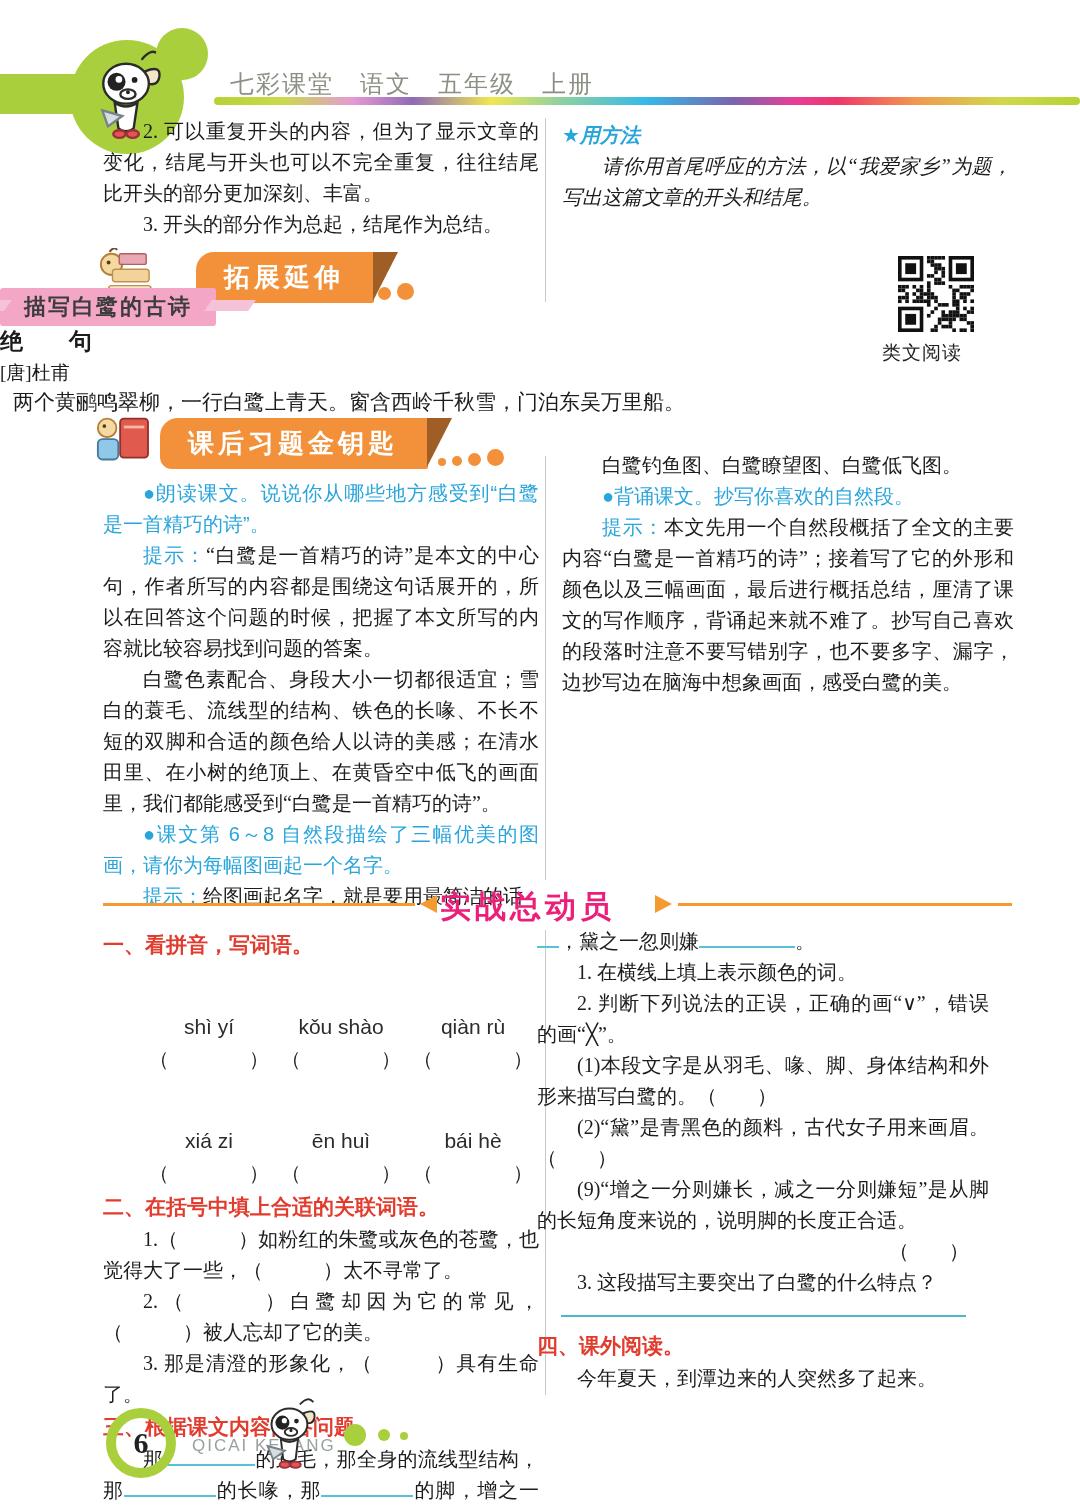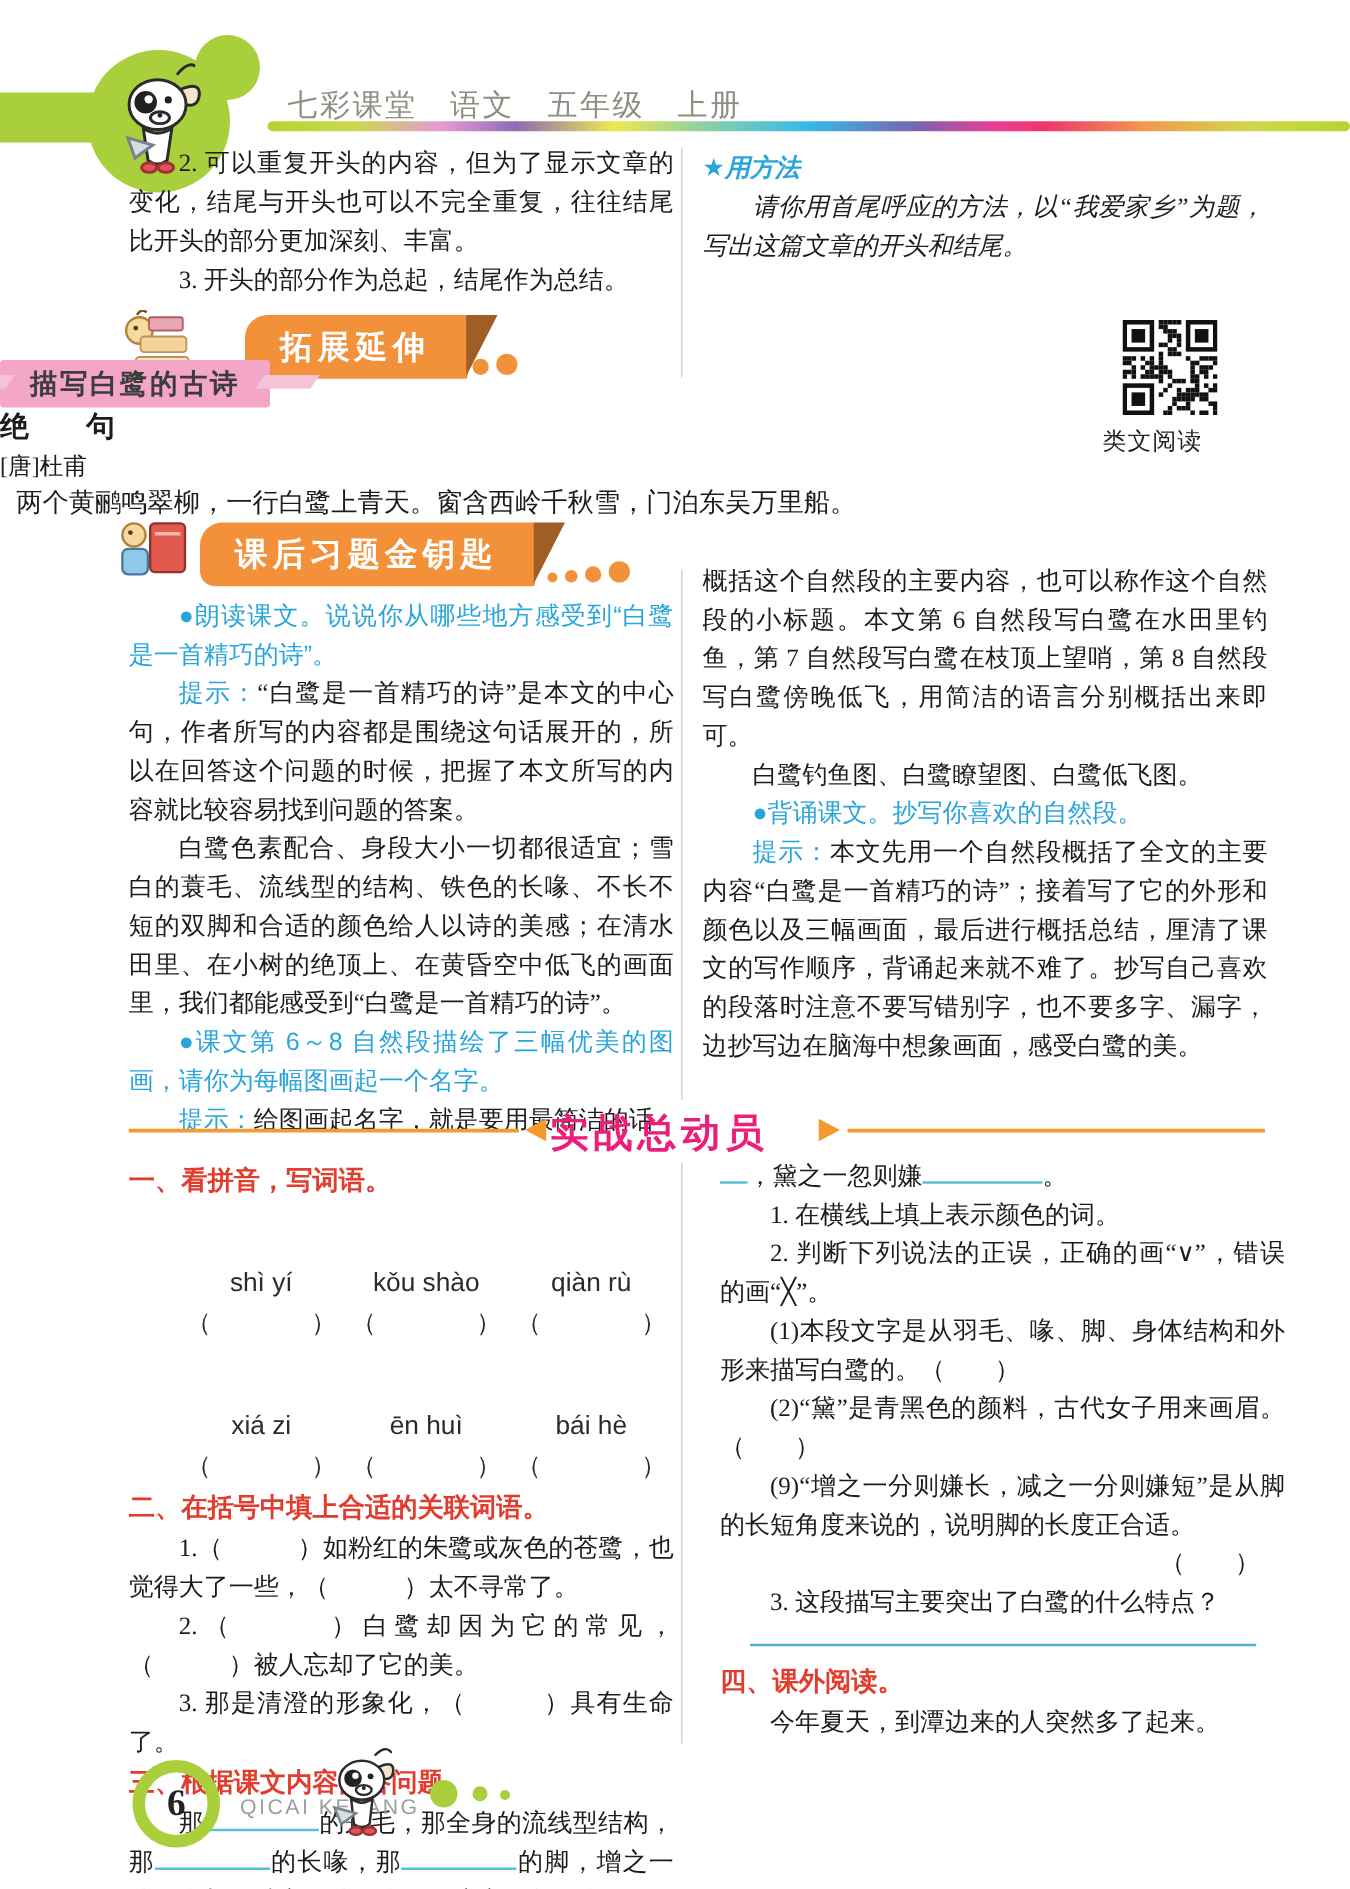--- a/index.html
+++ b/index.html
@@ -279,21 +279,20 @@
 
 <div class="abs" style="left:103px;top:478px;width:436px;">
   <p class="bt ind bluep">●朗读课文。说说你从哪些地方感受到“白鹭是一首精巧的诗”。</p>
   <p class="bt ind"><span class="bluep">提示：</span><span>“白鹭是一首精巧的诗”是本文的中心句，作者所写的内容都是围绕这句话展开的，所以在回答这个问题的时候，把握了本文所写的内容就比较容易找到问题的答案。</span></p>
   <p class="bt ind">白鹭色素配合、身段大小一切都很适宜；雪白的蓑毛、流线型的结构、铁色的长喙、不长不短的双脚和合适的颜色给人以诗的美感；在清水田里、在小树的绝顶上、在黄昏空中低飞的画面里，我们都能感受到“白鹭是一首精巧的诗”。</p>
   <p class="bt ind bluep">●课文第 6～8 自然段描绘了三幅优美的图画，请你为每幅图画起一个名字。</p>
   <p class="bt ind"><span class="bluep">提示：</span><span>给图画起名字，就是要用最简洁的话</span></p>
 </div>
 <div class="abs vdiv" style="left:545px;top:456px;height:424px;"></div>
 <div class="abs" style="left:562px;top:450px;width:452px;">
-  <p class="bt">概括这个自然段的主要内容，也可以称作这个自然段的小标题。本文第 6 自然段写白鹭在水田里钓鱼，第 7 自然段写白鹭在枝顶上望哨，第 8 自然段写白鹭傍晚低飞，用简洁的语言分别概括出来即可。</p>
   <p class="bt ind">白鹭钓鱼图、白鹭瞭望图、白鹭低飞图。</p>
   <p class="bt ind bluep">●背诵课文。抄写你喜欢的自然段。</p>
   <p class="bt ind"><span class="bluep">提示：</span><span>本文先用一个自然段概括了全文的主要内容“白鹭是一首精巧的诗”；接着写了它的外形和颜色以及三幅画面，最后进行概括总结，厘清了课文的写作顺序，背诵起来就不难了。抄写自己喜欢的段落时注意不要写错别字，也不要多字、漏字，边抄写边在脑海中想象画面，感受白鹭的美。</span></p>
 </div>
 
 <div class="abs vsline" style="left:103px;top:903px;width:312px;"></div>
 <div class="abs tri-l" style="left:420px;top:895px;"></div>
 <div class="abs center vstext" style="left:440px;top:886px;width:210px;">实战总动员</div>
 <div class="abs tri-r" style="left:655px;top:895px;"></div>
 <div class="abs vsline" style="left:678px;top:903px;width:334px;"></div>
@@ -330,21 +329,21 @@
   </div>
   <p class="redh">二、在括号中填上合适的关联词语。</p>
   <p class="bt ind">1.（　　　）如粉红的朱鹭或灰色的苍鹭，也觉得大了一些，（　　　）太不寻常了。</p>
   <p class="bt ind">2.（　　　）白鹭却因为它的常见，（　　　）被人忘却了它的美。</p>
   <p class="bt ind">3. 那是清澄的形象化，（　　　）具有生命了。</p>
   <p class="redh">三、根据课文内容回答问题。</p>
   <p class="bt ind"><span>那</span><span class="blank w90"></span><span>的蓑毛，那全身的流线型结构，那</span><span class="blank w90"></span><span>的长喙，那</span><span class="blank w90"></span><span>的脚，增之一分则嫌长，减之一分则嫌短，素之一忽则嫌</span><span class="blank w40"></span></p>
 </div>
 <div class="abs vdiv" style="left:545px;top:930px;height:465px;"></div>
 
-<div class="abs" style="left:576px;top:926px;width:452px;">
+<div class="abs" style="left:537px;top:926px;width:452px;">
   <p class="bt"><span class="blank w20"></span><span>，黛之一忽则嫌</span><span class="blank w95"></span><span>。</span></p>
   <p class="bt ind">1. 在横线上填上表示颜色的词。</p>
   <p class="bt ind">2. 判断下列说法的正误，正确的画“∨”，错误的画“╳”。</p>
   <p class="bt ind">(1)本段文字是从羽毛、喙、脚、身体结构和外形来描写白鹭的。（　　）</p>
   <p class="bt ind">(2)“黛”是青黑色的颜料，古代女子用来画眉。（　　）</p>
   <p class="bt ind">(9)“增之一分则嫌长，减之一分则嫌短”是从脚的长短角度来说的，说明脚的长度正合适。</p>
   <p class="bt" style="text-align:right;padding-right:20px;">（　　）</p>
   <p class="bt ind">3. 这段描写主要突出了白鹭的什么特点？</p>
   <div class="ansline"></div>
   <p class="redh">四、课外阅读。</p>

